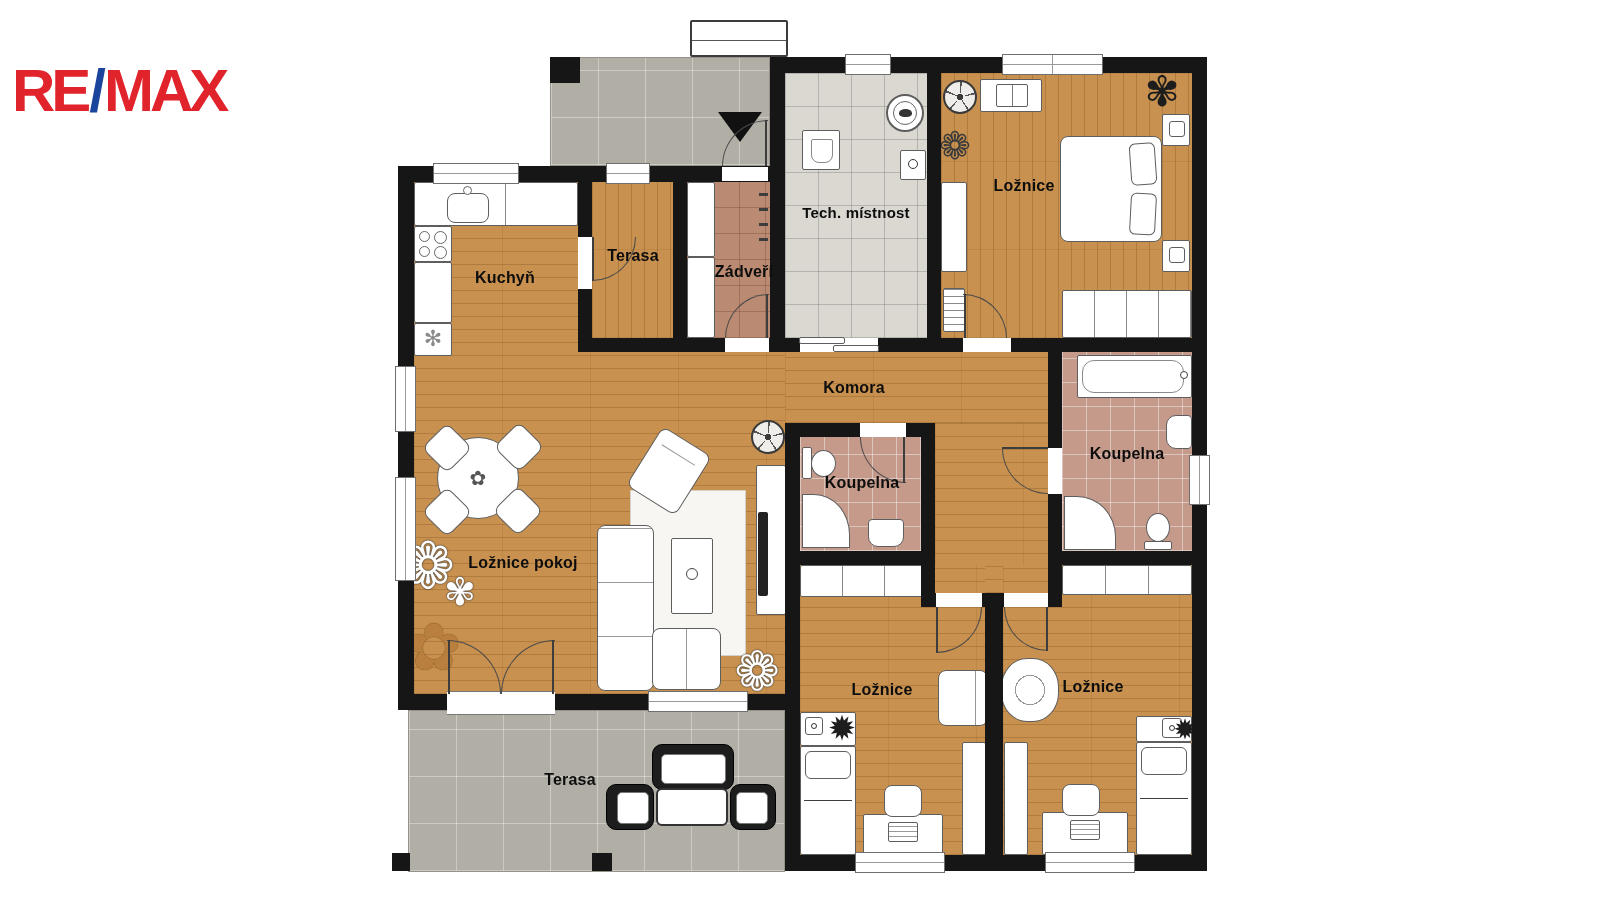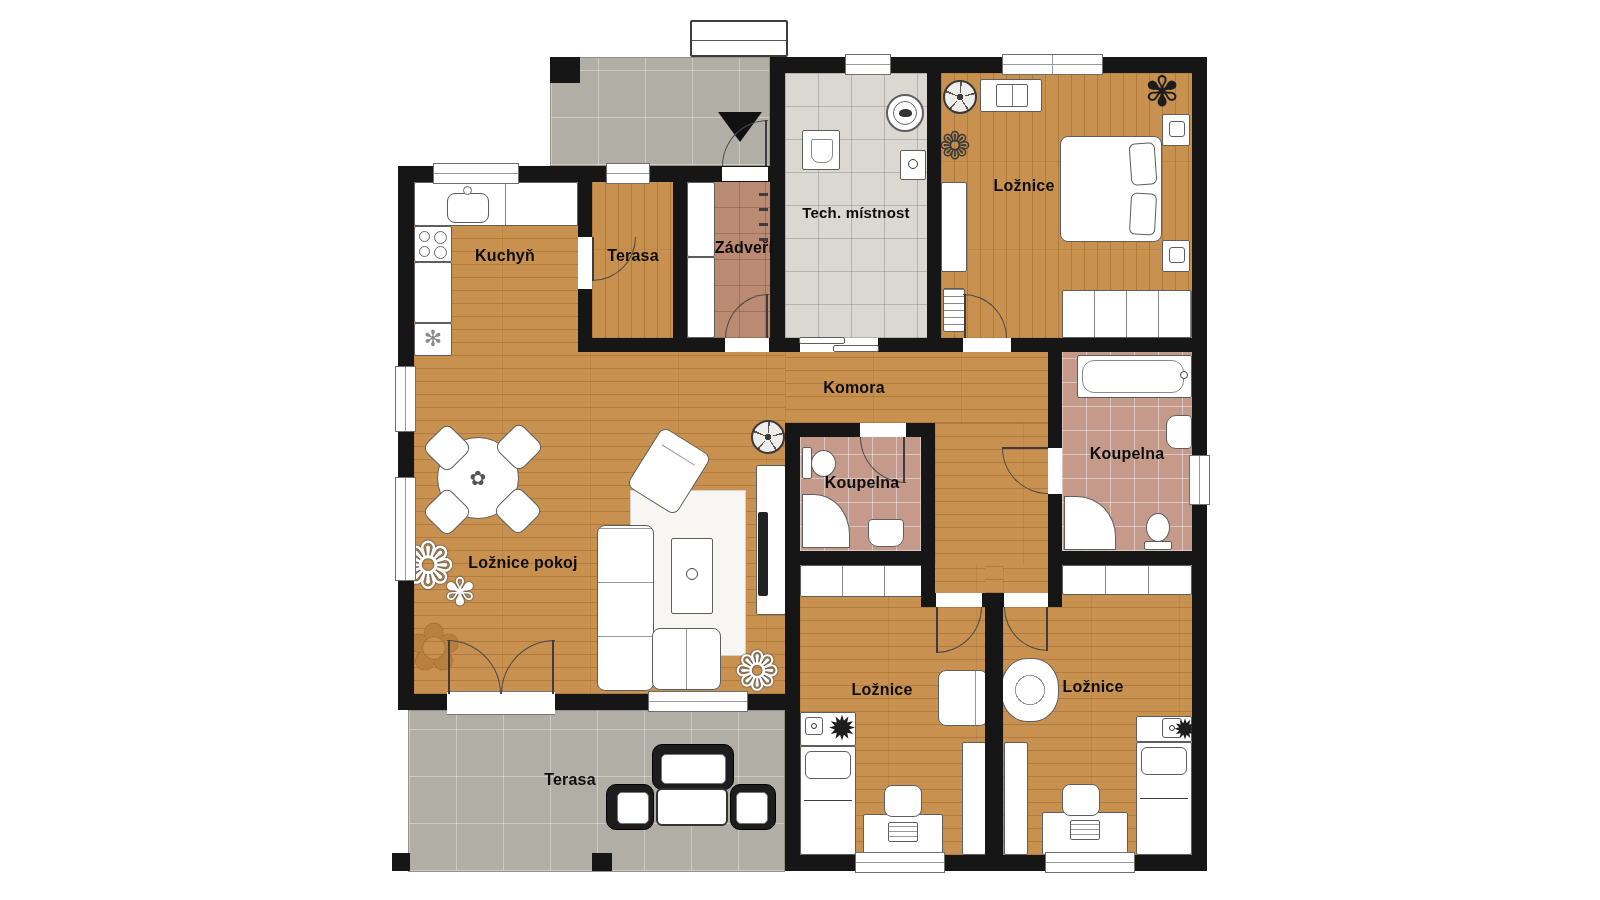--- a/index.html
+++ b/index.html
@@ -57,20 +57,21 @@
   .logo{position:absolute;left:12px;top:56px;font-weight:bold;font-size:60px;letter-spacing:-4px;
         font-family:"Liberation Sans",sans-serif;}
   .logo .red{color:#e1232b;}
   .logo .blue{color:#1b459c;padding:0 2px;}
 </style>
 </head>
 <body>
 
 <div class="canvas">
 
+  <div class="logo"><span class="red">RE</span><span class="blue">/</span><span class="red">MAX</span></div>
 
   <div class="room tile-out" style="left:550px;top:57px;width:220px;height:109px;"></div>
   <div class="wall" style="left:550px;top:57px;width:30px;height:26px;"></div>
   <div class="room tile-out" style="left:408px;top:710px;width:377px;height:162px;"></div>
   <div class="wall" style="left:392px;top:853px;width:18px;height:18px;"></div>
   <div class="wall" style="left:592px;top:853px;width:20px;height:18px;"></div>
 
   <div class="furn" style="left:690px;top:20px;width:98px;height:37px;border-color:#3c3c3c;border-width:2px;background-image:linear-gradient(#555,#555);background-size:100% 1px;background-repeat:no-repeat;background-position:50% 55%;"></div>
   <div style="position:absolute;left:718px;top:112px;width:0;height:0;border-left:22px solid transparent;border-right:22px solid transparent;border-top:30px solid #111;"></div>
 
@@ -280,23 +281,23 @@
   <div class="opening" style="left:1004px;top:593px;width:44px;height:14px;"></div>
   <div class="arc arc-bl" style="left:1004px;top:607px;width:44px;height:44px;"></div>
   <div class="leaf" style="left:1046px;top:607px;width:2px;height:44px;"></div>
 
   <div class="opening" style="left:447px;top:691px;width:108px;height:22px;border-top:1px solid #777;border-bottom:1px solid #777;"></div>
   <div class="arc arc-tr" style="left:447px;top:640px;width:54px;height:54px;"></div>
   <div class="leaf" style="left:448px;top:640px;width:2px;height:54px;"></div>
   <div class="arc arc-tl" style="left:501px;top:640px;width:54px;height:54px;"></div>
   <div class="leaf" style="left:552px;top:640px;width:2px;height:54px;"></div>
 
-  <div class="label" style="left:505px;top:256px;">Kuchyň</div>
+  <div class="label" style="left:505px;top:278px;">Kuchyň</div>
   <div class="label" style="left:633px;top:256px;">Terasa</div>
-  <div class="label" style="left:744px;top:248px;">Zádveří</div>
+  <div class="label" style="left:744px;top:272px;">Zádveří</div>
   <div class="label" style="left:856px;top:212px;font-size:15px;">Tech. místnost</div>
   <div class="label" style="left:1024px;top:186px;">Ložnice</div>
   <div class="label" style="left:854px;top:388px;">Komora</div>
   <div class="label" style="left:862px;top:483px;">Koupelna</div>
   <div class="label" style="left:1127px;top:454px;">Koupelna</div>
   <div class="label" style="left:523px;top:563px;">Ložnice pokoj</div>
   <div class="label" style="left:882px;top:690px;">Ložnice</div>
   <div class="label" style="left:1093px;top:687px;">Ložnice</div>
   <div class="label" style="left:570px;top:780px;">Terasa</div>
 

